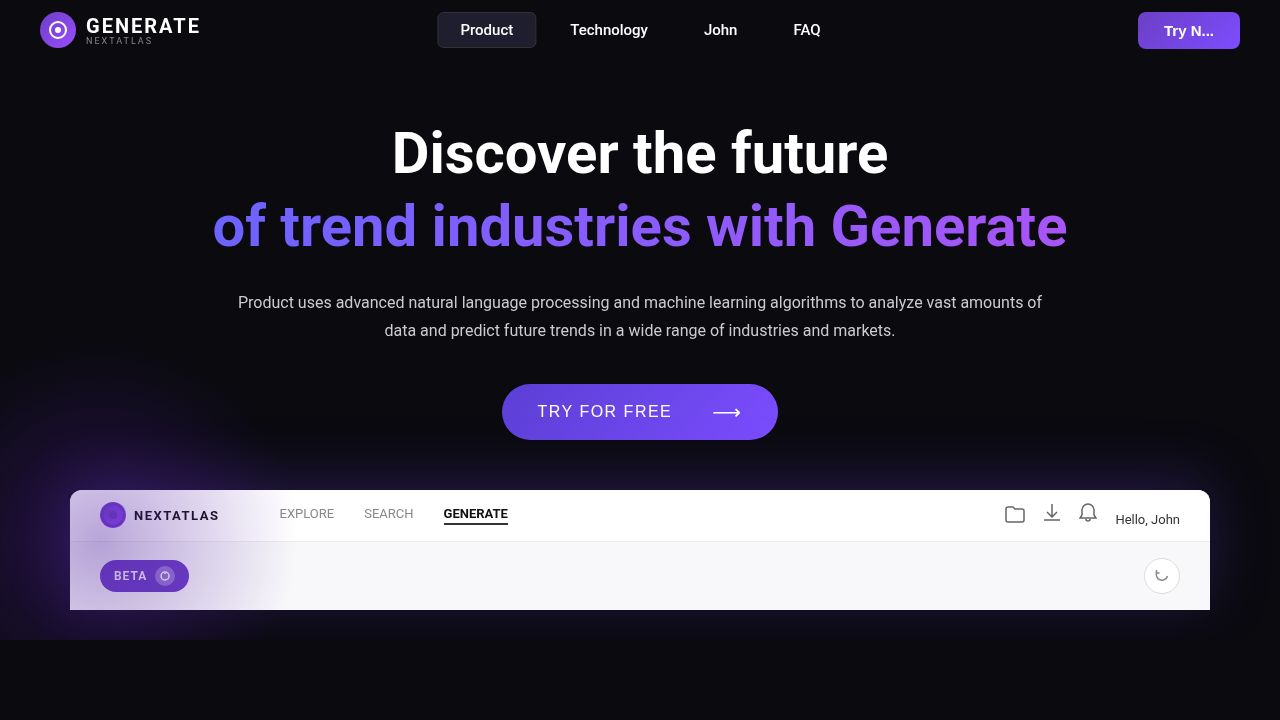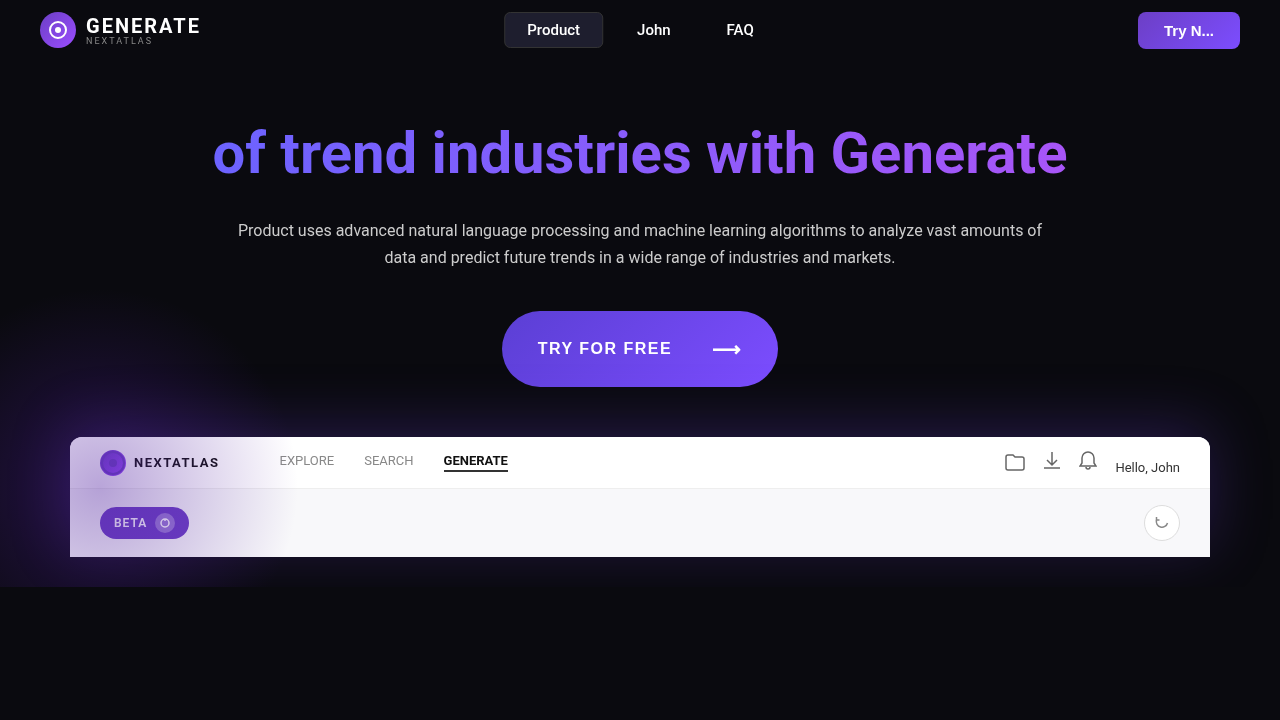--- a/index.html
+++ b/index.html
@@ -160,24 +160,24 @@
       margin-bottom: 40px;
     }
 
     .try-free-btn {
       display: flex;
       align-items: center;
       gap: 40px;
       background: linear-gradient(135deg, #5b3fd4, #7c4dff);
       color: white;
       border: none;
-      padding: 26px 36px;
+      padding: 16px 36px;
       border-radius: 50px;
       font-size: 16px;
-      font-weight: 700;
+      font-weight: 400;
       letter-spacing: 1.5px;
       cursor: pointer;
       margin-bottom: 50px;
     }
 
     .arrow-icon {
       font-size: 20px;
       color: white;
     }
 
@@ -319,30 +319,32 @@
       </svg>
     </div>
     <div class="logo-text-area">
       <span class="logo-title">GENERATE</span>
       <span class="logo-subtitle">NEXTATLAS</span>
     </div>
   </div>
 
   <div class="nav-links">
     <div class="nav-link active">Product</div>
+    <div class="nav-link">Technology</div>
     <div class="nav-link">John</div>
     <div class="nav-link">FAQ</div>
   </div>
 
   <div class="nav-right">
     <button class="try-now-btn">Try N...</button>
   </div>
 </nav>
 
 <section class="hero">
+  <h1 class="hero-title">Discover the future</h1>
   <h1 class="hero-title-gradient">of trend industries with Generate</h1>
   <p class="hero-description">Product uses advanced natural language processing and machine learning algorithms to analyze vast amounts of data and predict future trends in a wide range of industries and markets.</p>
   <button class="try-free-btn">
     <span>TRY FOR FREE</span>
     <span class="arrow-icon">⟶</span>
   </button>
 
   <div class="app-preview">
 
     <div class="app-navbar">

